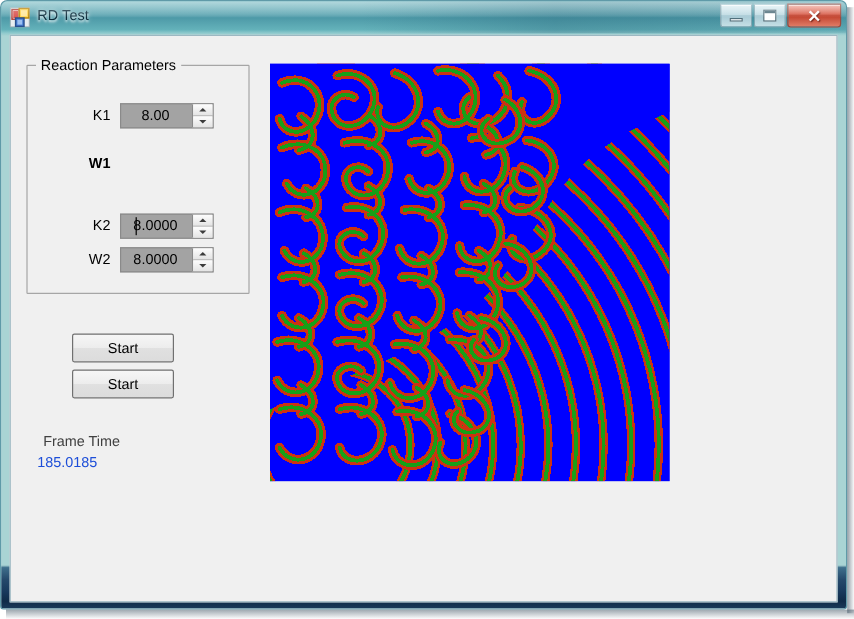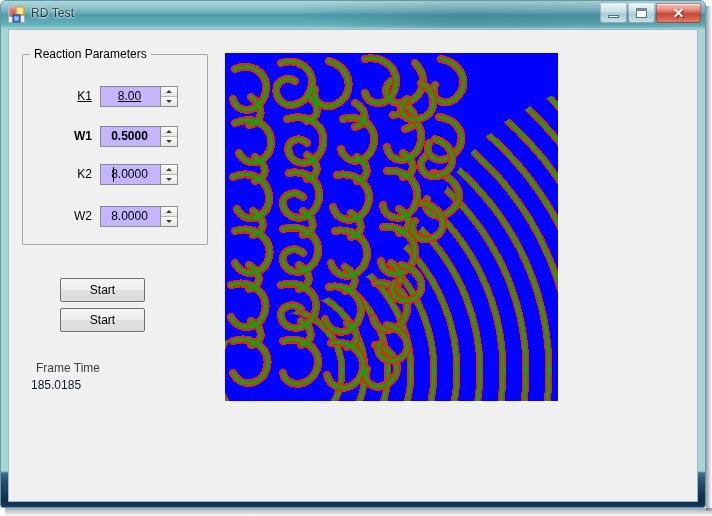--- a/index.html
+++ b/index.html
@@ -191,21 +191,21 @@
     width: 30px;
     text-align: right;
     font-size: 12px;
     color: #000000;
     margin-right: 8px;
     user-select: none;
   }
   .numeric-updown {
     width: 78px; height: 21px;
     border: 1px solid #8a8a8a;
-    background: #c4b5fd;
+    background: #a3a3a3;
     box-sizing: border-box;
     display: flex;
     align-items: stretch;
     position: relative;
   }
   .nud-value {
     flex: 1;
     text-align: center;
     font-size: 12px;
     color: #000000;
@@ -262,21 +262,21 @@
     position: absolute;
     left: 27px; top: 331px;
     font-size: 12px;
     color: #404040;
     white-space: nowrap;
   }
   #frame-time-value {
     position: absolute;
     left: 22px; top: 348px;
     font-size: 12px;
-    color: #0f172a;
+    color: #1d4ed8;
     white-space: nowrap;
   }
 
   
   #render-panel {
     position: absolute;
     left: 216px; top: 23px;
     width: 333px; height: 348px;
     background: #0000ff;
     overflow: hidden;
@@ -325,51 +325,40 @@
       </div>
     </div>
   </div>
 
   <div id="client-area">
 
     <div id="group-reaction">
       <div class="gb-border"></div>
       <div class="gb-title">Reaction Parameters</div>
 
-      <div class="param-row" style="left:40px; top:38px;text-decoration:underline;">
+      <div class="param-row" style="left:40px; top:38px;">
         <div class="param-label">K1</div>
         <div class="numeric-updown">
           <div class="nud-value">8.00</div>
           <div class="nud-spin">
             <div class="nud-spin-btn up">
                 <div class="arrow-up"></div>
               </div>
             <div class="nud-spin-btn">
                 <div class="arrow-down"></div>
               </div>
           </div>
         </div>
       </div>
 
       <div class="param-row" style="left:40px; top:78px;font-weight:bold;">
         <div class="param-label">W1</div>
-        <div class="numeric-updown">
-          <div class="nud-value">0.5000</div>
-          <div class="nud-spin">
-            <div class="nud-spin-btn up">
-                <div class="arrow-up"></div>
-              </div>
-            <div class="nud-spin-btn">
-                <div class="arrow-down"></div>
-              </div>
-          </div>
-        </div>
-      </div>
-
-      <div class="param-row" style="left:40px; top:116px;">
+      </div>
+
+      <div class="param-row" style="left:40px; top:130px;">
         <div class="param-label">K2</div>
         <div class="numeric-updown">
           <div class="nud-value focused">8.0000</div>
           <div class="nud-spin">
             <div class="nud-spin-btn up">
                 <div class="arrow-up"></div>
               </div>
             <div class="nud-spin-btn">
                 <div class="arrow-down"></div>
               </div>

